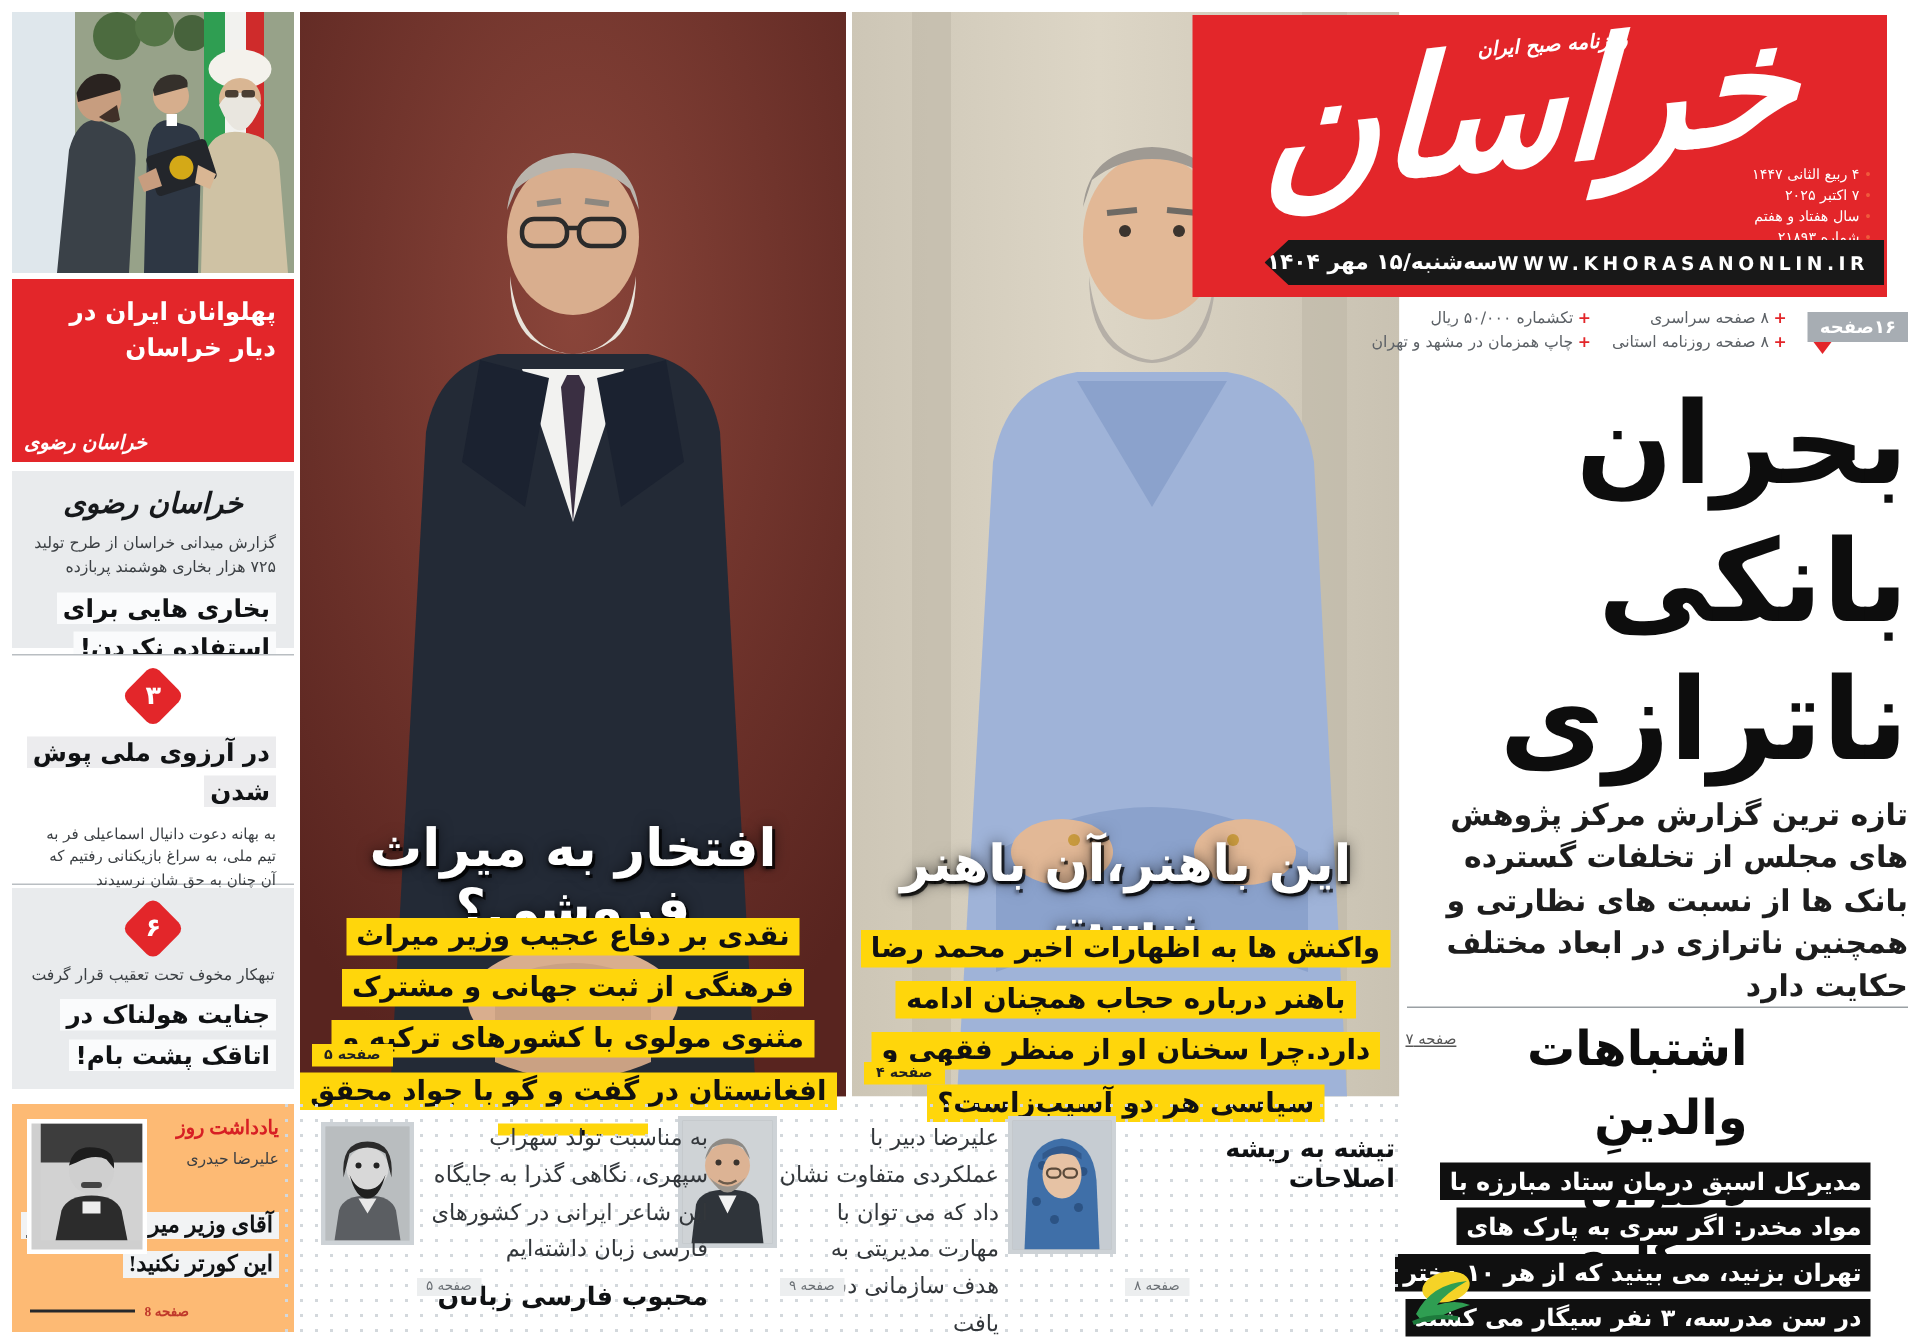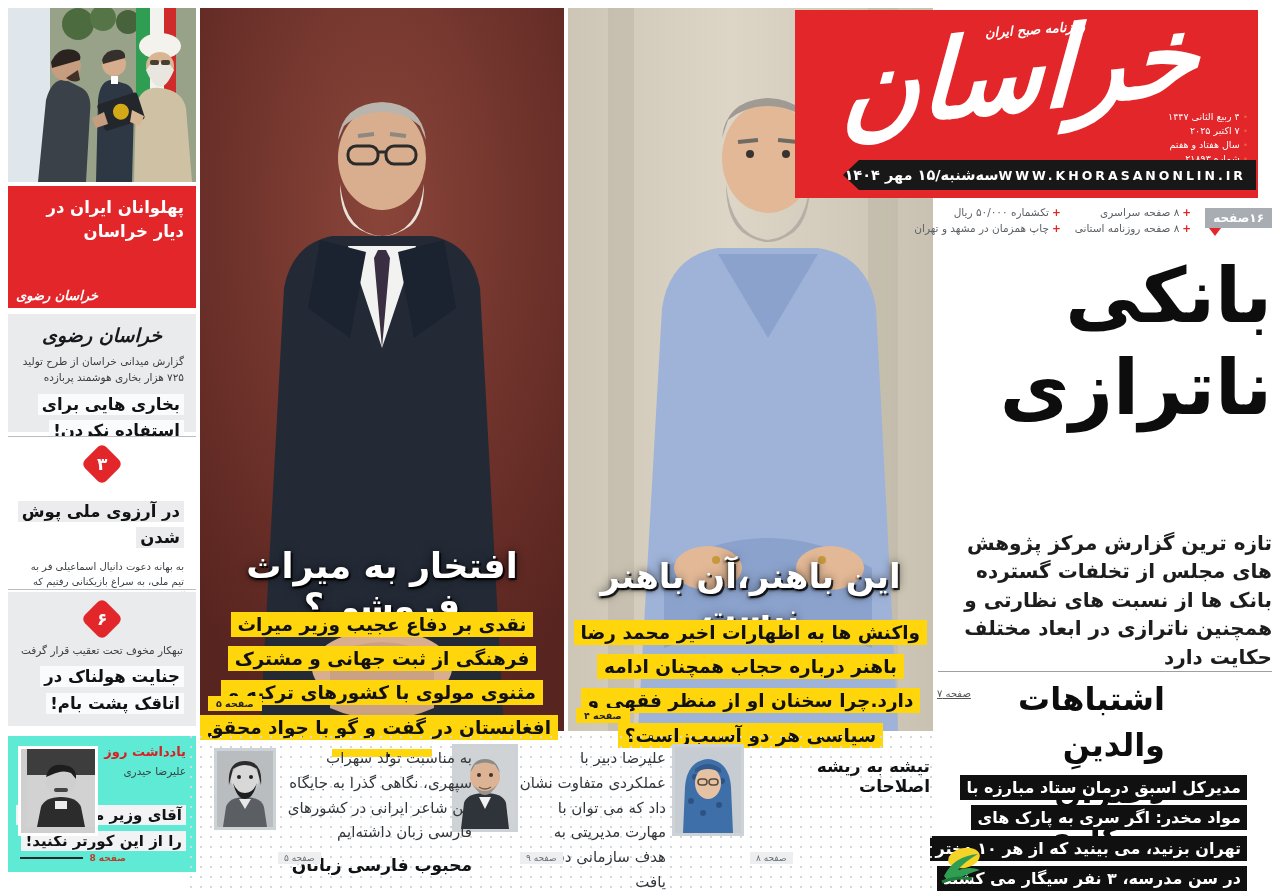--- a/index.html
+++ b/index.html
@@ -68,30 +68,30 @@
   #sb-red .t{color:#fff;font-size:16.5px;font-weight:900;line-height:1.45;text-align:right;}
   #sb-red .s{color:#ffd60b;font-size:11px;font-weight:bold;line-height:1.6;text-align:right;margin-top:6px;}
   #sb-red .sig{position:absolute;left:8px;bottom:5px;color:#fff;font-size:13px;}
   #sb-gray1{top:314px;height:118px;background:#e9ebed;padding:8px 12px;}
   #sb-gray1 .logo{text-align:center;font-size:19px;color:#17191c;margin:2px 0 7px;}
   .kicker{font-size:10.5px;color:#3c4044;line-height:1.55;text-align:right;}
   .sb-head{font-size:16.5px;font-weight:900;color:#101214;line-height:1.6;text-align:right;margin-top:6px;}
   .sb-head span{padding:1px 4px;-webkit-box-decoration-break:clone;box-decoration-break:clone;}
   #sb-gray1 .sb-head span,#sb-gray2 .sb-head span{background:#fafbfc;}
   #sb-white3{top:436px;height:154px;background:#fff;border-top:1px solid #b9bec2;border-bottom:1px solid #b9bec2;padding:10px 12px;}
-  #sb-white3 .sb-head{text-align:right;margin-top:20px;}
+  #sb-white3 .sb-head{text-align:right;margin-top:10px;}
   #sb-white3 .sb-head span{background:#ececee;}
   #sb-white3 .kicker{margin-top:7px;font-size:10px;}
   #sb-gray2{top:592px;height:134px;background:#e9ebed;padding:10px 12px;}
   #sb-gray2 .kicker{margin-top:8px;text-align:center;}
   .diamond{width:30px;height:30px;background:#e3262a;transform:rotate(45deg);border-radius:6px;margin:2px auto 6px;display:flex;align-items:center;justify-content:center;}
   .diamond b{transform:rotate(-45deg);color:#fff;font-size:17px;font-weight:900;}
 
   
-  #sb-note{top:736px;height:136px;background:#5eead4;padding:8px 10px;}
+  #sb-note{top:736px;height:152px;background:#fdba74;padding:8px 10px;font-family:Liberation Serif, serif;}
   #note-label{color:#d71f24;font-size:13px;font-weight:900;text-align:right;}
   #note-author{color:#3a3e42;font-size:10.5px;text-align:right;margin-top:6px;}
   #note-photo{position:absolute;left:10px;top:10px;width:74px;height:84px;border:3px solid #fff;background:#cfcfcf;}
   #note-head{font-size:15px;font-weight:900;line-height:1.7;text-align:right;margin-top:26px;color:#101214;}
   #note-head span{background:#f2f3f4;padding:1px 4px;-webkit-box-decoration-break:clone;box-decoration-break:clone;}
   #note-foot{position:absolute;left:12px;right:70px;bottom:9px;display:flex;align-items:center;gap:6px;}
   #note-foot .pr{font-size:9px;color:#c0392b;font-weight:bold;white-space:nowrap;direction:ltr;}
   #note-foot .ln{flex:1;height:2px;background:#26282b;}
 
   
@@ -275,20 +275,21 @@
       <div class="info-item"><span class="plus">+</span><span>۸ صفحه سراسری</span></div>
       <div class="info-item"><span class="plus">+</span><span>۸ صفحه روزنامه استانی</span></div>
     </div>
     <div class="info-col">
       <div class="info-item"><span class="plus">+</span><span>تکشماره ۵۰/۰۰۰ ریال</span></div>
       <div class="info-item"><span class="plus">+</span><span>چاپ همزمان در مشهد و تهران</span></div>
     </div>
   </div>
 
   <div class="abs" id="lead-headline">
+    <div>بحران</div>
     <div>بانکی</div>
     <div>ناترازی</div>
   </div>
   <div class="abs" id="lead-summary">تازه ترین گزارش مرکز پژوهش های مجلس از تخلفات گسترده بانک ها از نسبت های نظارتی و همچنین ناترازی در ابعاد مختلف حکایت دارد</div>
   <div class="abs" id="lead-pageref">صفحه ۷</div>
   <div class="abs" id="right-hr"></div>
 
   <div class="abs" id="second-headline">
     <div>اشتباهات والدینِ</div>
     <div>دختران سیگاری</div>

